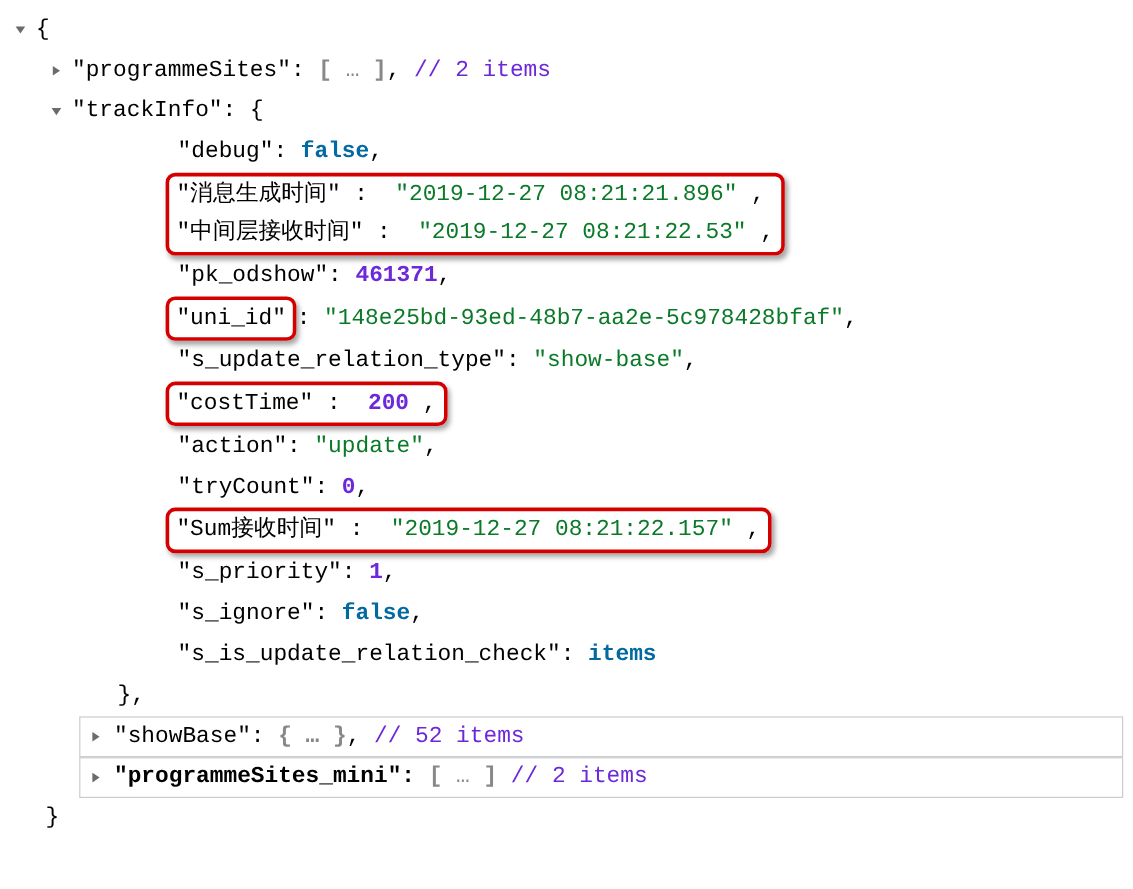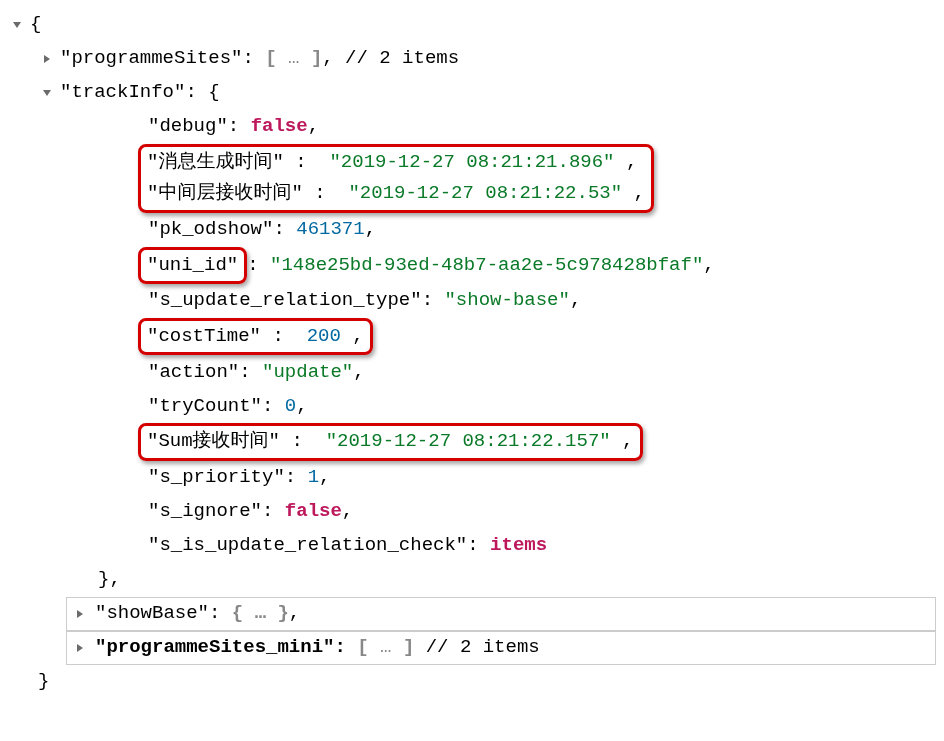--- a/index.html
+++ b/index.html
@@ -31,23 +31,23 @@
     flex-shrink: 0;
   }
   .toggle-open svg { transform: rotate(90deg); }
   .toggle svg { width: 10px; height: 10px; }
   .key { color: #000; }
   .colon { color: #000; }
   .punct { color: #000; }
   .brack { color: #888; font-weight: bold; }
   .ellips { color: #888; }
   .str { color: #0a7a28; }
-  .num { color: #0369a1; font-weight: normal; }
-  .bool { color: #be185d; font-weight: bold; }
-  .comment { color: #000000; }
+  .num { color: #6d28d9; font-weight: bold; }
+  .bool { color: #0369a1; font-weight: bold; }
+  .comment { color: #6d28d9; }
   .bold-key { font-weight: bold; }
   .hl-box {
     display: inline-block;
     border: 3px solid #d40000;
     border-radius: 8px;
     padding: 0 6px;
     box-shadow: 2px 3px 4px rgba(0,0,0,0.35);
     background: transparent;
   }
   .collapsed-row {
@@ -220,20 +220,21 @@
   <div class="collapsed-row">
     <span class="toggle">
       <svg viewBox="0 0 10 10">
           <path d="M2 1 L8 5 L2 9 Z" fill="#6b6b6b"></path>
         </svg>
     </span>
     <span class="key">"showBase"</span>
     <span class="colon">:</span>&nbsp;
     <span class="brack">{ … }</span>
     <span class="punct">,</span>&nbsp;
+    <span class="comment">// 52 items</span>
   </div>
 
   <div class="collapsed-row">
     <span class="toggle">
       <svg viewBox="0 0 10 10">
           <path d="M2 1 L8 5 L2 9 Z" fill="#6b6b6b"></path>
         </svg>
     </span>
     <span class="key bold-key">"programmeSites_mini"</span>
     <span class="colon bold-key">:</span>&nbsp;

